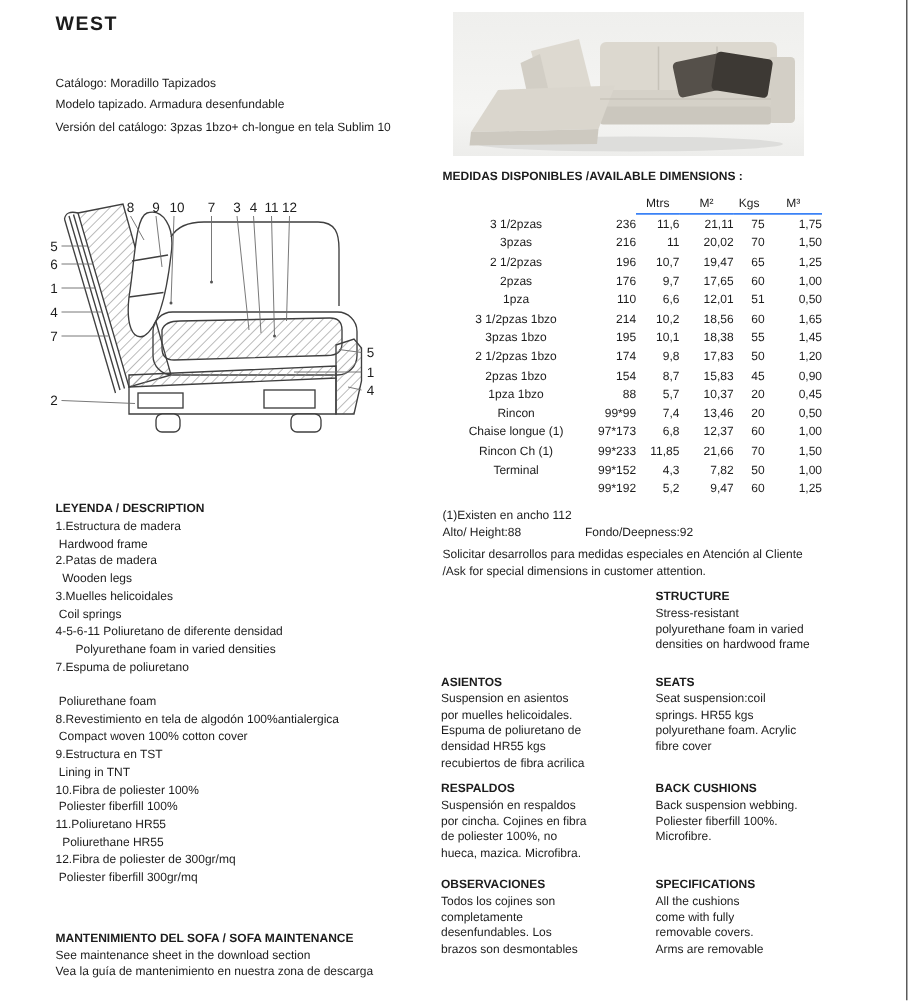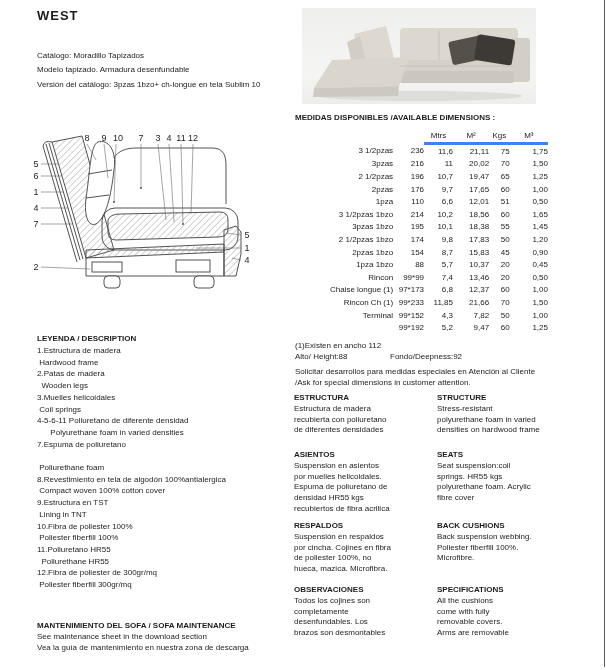--- a/index.html
+++ b/index.html
@@ -12,23 +12,23 @@
   .pre{white-space:pre-wrap;}
   #page-title{left:37px;top:8px;font-size:13px;font-weight:bold;letter-spacing:1px;}
   .meta{left:37px;font-size:8px;line-height:14px;}
   #photo-box{left:302px;top:8px;width:234px;height:96px;}
   #drawing-box{left:28px;top:126px;width:234px;height:168px;}
   
   #dims{left:295px;top:112px;width:256px;}
   #dims-title{font-size:8px;font-weight:bold;line-height:12px;}
   table.dims{border-collapse:collapse;table-layout:fixed;width:253px;margin-top:2px;}
   table.dims th{font-size:8px;font-weight:normal;text-align:center;padding:0 0 2px 0;height:14px;vertical-align:bottom;}
-  table.dims th.uline{border-bottom:3px solid #3b82f6;}
+  table.dims th.uline{border-bottom:1px solid #3b82f6;}
   table.dims td{font-size:8px;height:12.6px;padding:0;vertical-align:middle;overflow:hidden;}
-  td.c-label{text-align:right;}
+  td.c-label{text-align:center;}
   td.c-num{text-align:right;padding-right:2px;}
   .note{font-size:8px;line-height:11px;}
   
   .sec{font-size:8px;line-height:10.8px;width:142px;}
   .sec .t{font-weight:bold;}
   
   #legend{left:37px;top:308px;width:250px;font-size:8px;margin-top:24px;}
   #legend-title{font-weight:bold;line-height:13px;}
   .legend-item{white-space:pre-wrap;line-height:11.7px;}
   #maint{left:37px;top:620px;font-size:8px;line-height:11.2px;}
@@ -317,26 +317,20 @@
     </table>
     <div class="note" style="margin-top:6px;">(1)Existen en ancho 112</div>
     <div class="note" style="position:relative;height:12px;">
       <span>Alto/ Height:88</span>
       <span style="position:absolute;left:95px;">Fondo/Deepness:92</span>
     </div>
     <div class="note" style="margin-top:3px;">Solicitar desarrollos para medidas especiales en Atención al Cliente</div>
     <div class="note">/Ask for special dimensions in customer attention.</div>
   </div>
 
-  <div class="abs sec" style="left:294px;top:393px;">
-    <div class="t">ESTRUCTURA</div>
-    <div class="pre">Estructura de madera
-recubierta con poliuretano
-de diferentes densidades</div>
-  </div>
   <div class="abs sec" style="left:437px;top:393px;">
     <div class="t">STRUCTURE</div>
     <div class="pre">Stress-resistant
 polyurethane foam in varied
 densities on hardwood frame</div>
   </div>
 
   <div class="abs sec" style="left:294px;top:450px;">
     <div class="t">ASIENTOS</div>
     <div class="pre">Suspension en asientos

